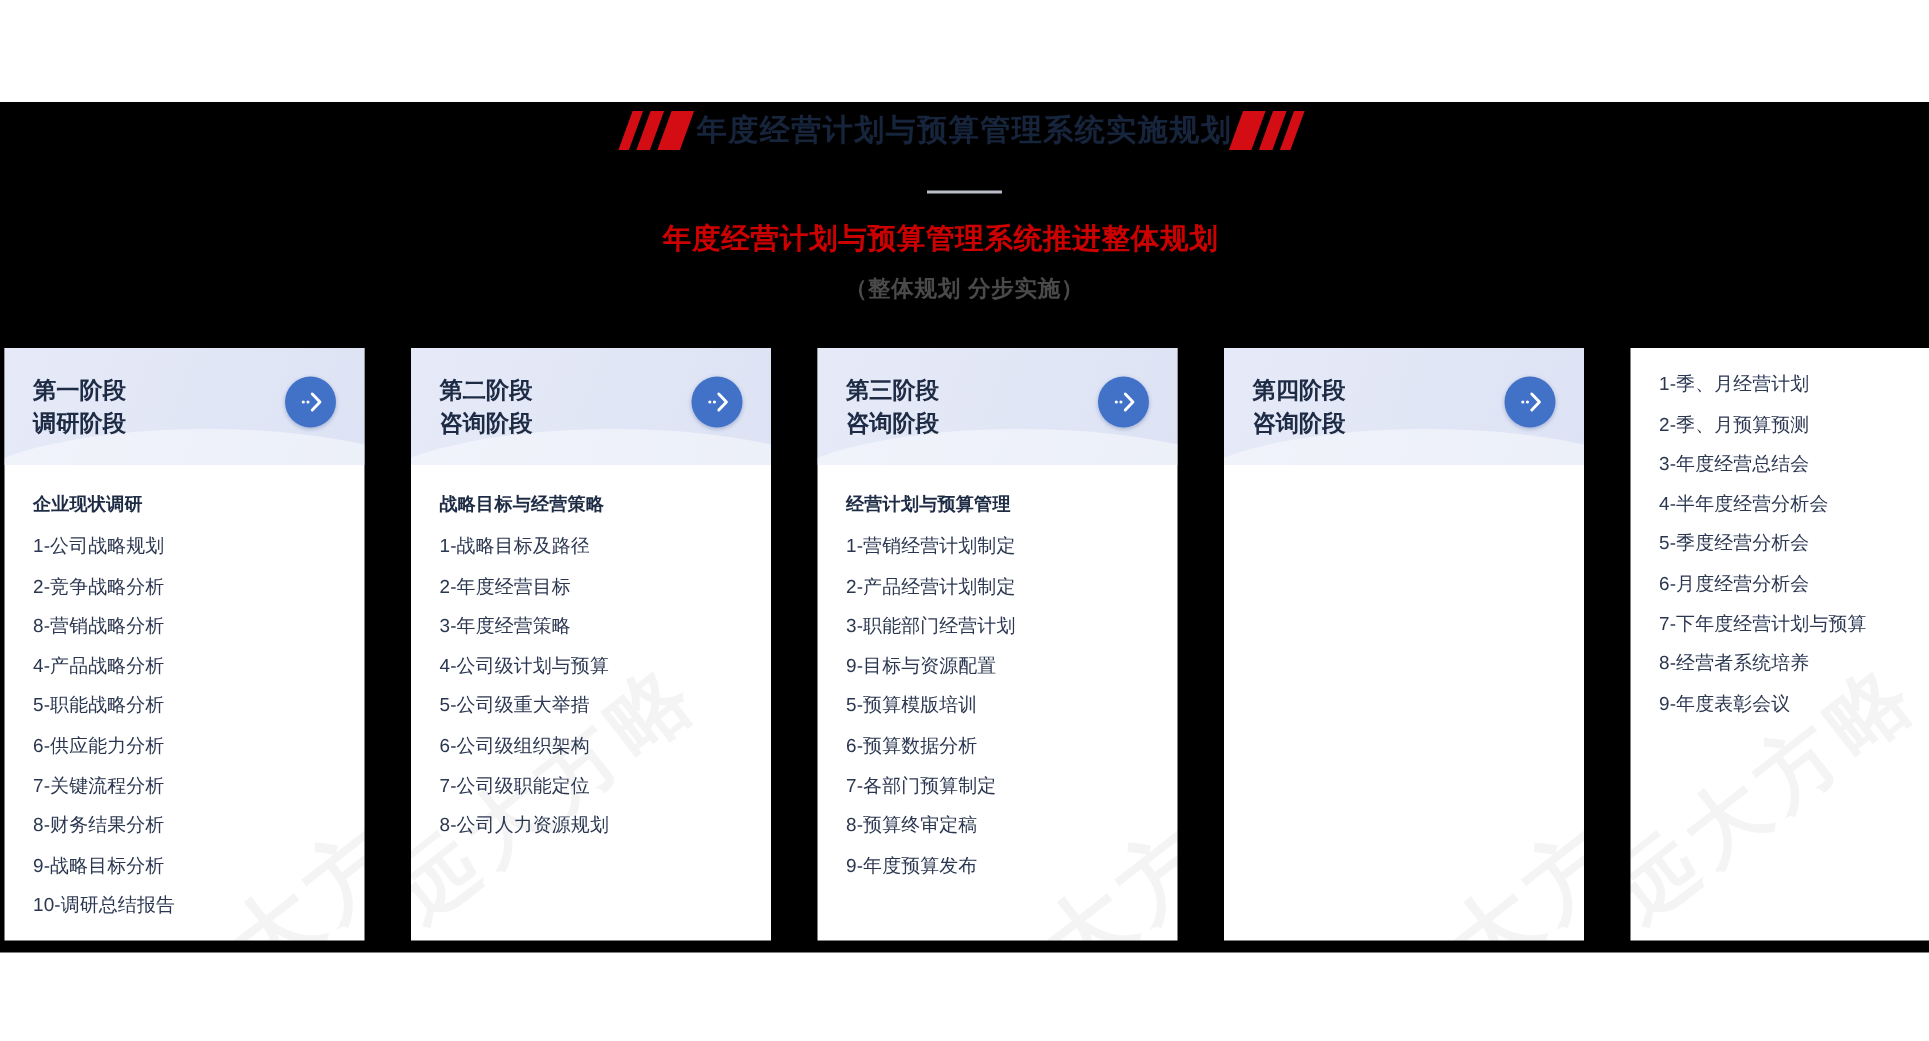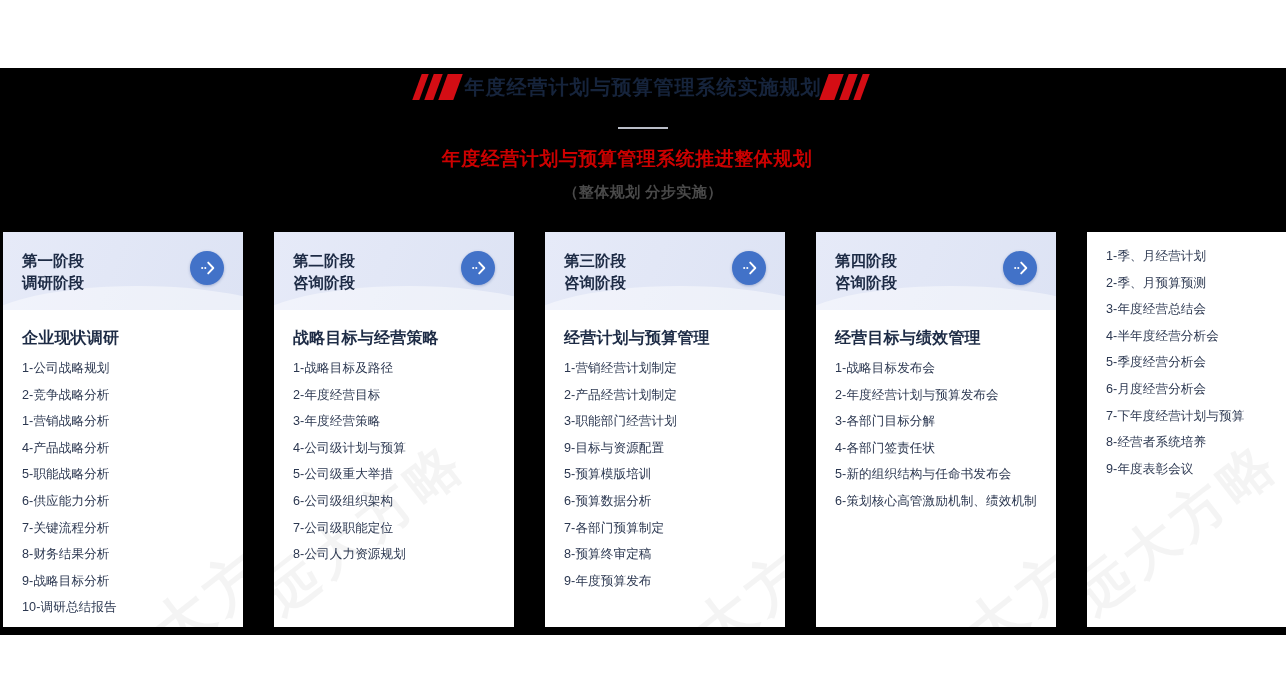--- a/index.html
+++ b/index.html
@@ -77,21 +77,21 @@
   }
   .stage-line2{display:block;}
   .arrow-badge{
     position:absolute;right:19px;top:19px;width:34px;height:34px;z-index:3;
     border-radius:50%;background:#4272c8;
     display:flex;align-items:center;justify-content:center;
     box-shadow:0 1px 3px rgba(40,70,140,0.35);
   }
   .card-body{position:relative;padding:18px 19px 0 19px;z-index:2;}
   .card-title{
-    font-size:16px;font-weight:bold;color:#1d2b45;margin:0 0 13px 0;
+    font-size:12px;font-weight:bold;color:#1d2b45;margin:0 0 13px 0;
     white-space:nowrap;letter-spacing:0.2px;
   }
   .item{
     font-size:12.6px;color:#2b3750;line-height:1;margin-bottom:14px;
     white-space:nowrap;letter-spacing:0.1px;
   }
 
   
   .wm{
     position:absolute;pointer-events:none;z-index:1;
@@ -141,21 +141,21 @@
             <circle cx="8.3" cy="10" r="1.05" fill="#ffffff"></circle>
             <path d="M11.2 4.6 L16.3 10 L11.2 15.4" fill="none" stroke="#ffffff" stroke-width="1.9" stroke-linecap="round" stroke-linejoin="round"></path>
           </svg>
         </div>
       </div>
       <div class="wm wm-a">远大方略</div>
       <div class="card-body">
         <div class="card-title">企业现状调研</div>
         <div class="item">1-公司战略规划</div>
         <div class="item">2-竞争战略分析</div>
-        <div class="item">1-营销战略分析</div>
+        <div class="item">8-营销战略分析</div>
         <div class="item">4-产品战略分析</div>
         <div class="item">5-职能战略分析</div>
         <div class="item">6-供应能力分析</div>
         <div class="item">7-关键流程分析</div>
         <div class="item">8-财务结果分析</div>
         <div class="item">9-战略目标分析</div>
         <div class="item">10-调研总结报告</div>
       </div>
     </div>
 
@@ -224,29 +224,20 @@
         </div>
         <div class="arrow-badge">
           <svg width="20" height="20" viewBox="0 0 20 20" aria-hidden="true">
             <circle cx="5.2" cy="10" r="1.05" fill="#ffffff"></circle>
             <circle cx="8.3" cy="10" r="1.05" fill="#ffffff"></circle>
             <path d="M11.2 4.6 L16.3 10 L11.2 15.4" fill="none" stroke="#ffffff" stroke-width="1.9" stroke-linecap="round" stroke-linejoin="round"></path>
           </svg>
         </div>
       </div>
       <div class="wm wm-a">远大方略</div>
-      <div class="card-body">
-        <div class="card-title">经营目标与绩效管理</div>
-        <div class="item">1-战略目标发布会</div>
-        <div class="item">2-年度经营计划与预算发布会</div>
-        <div class="item">3-各部门目标分解</div>
-        <div class="item">4-各部门签责任状</div>
-        <div class="item">5-新的组织结构与任命书发布会</div>
-        <div class="item">6-策划核心高管激励机制、绩效机制</div>
-      </div>
     </div>
 
     <div class="card">
       <div class="wm wm-b">远大方略</div>
       <div class="card-body">
         <div class="item">1-季、月经营计划</div>
         <div class="item">2-季、月预算预测</div>
         <div class="item">3-年度经营总结会</div>
         <div class="item">4-半年度经营分析会</div>
         <div class="item">5-季度经营分析会</div>

